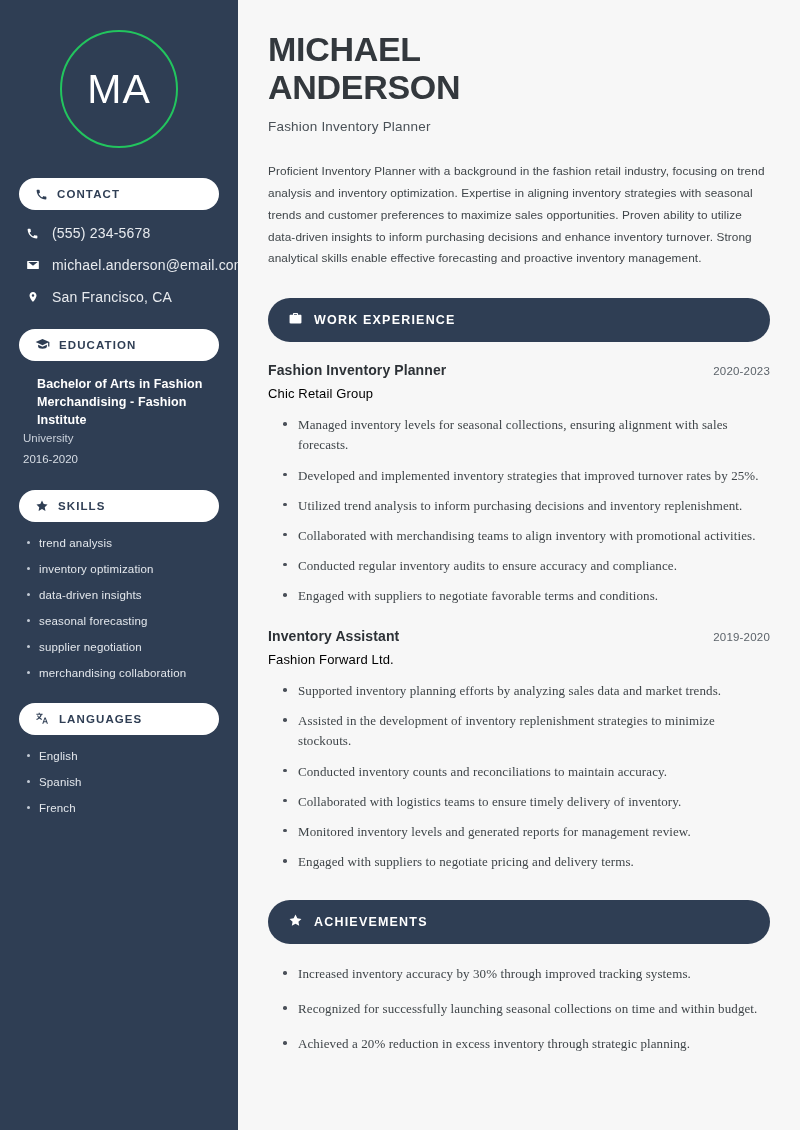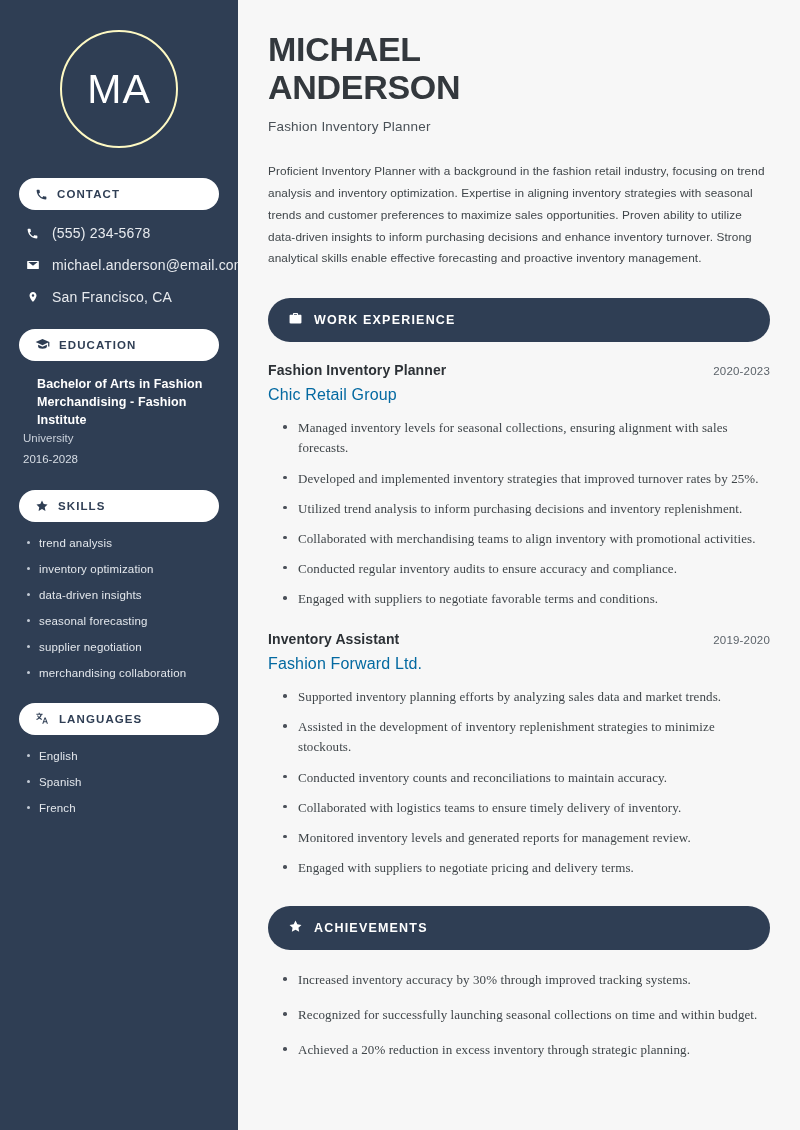--- a/index.html
+++ b/index.html
@@ -32,21 +32,21 @@
 
   .avatar-wrap {
     display: flex;
     justify-content: center;
     margin-top: 8px;
     margin-bottom: 30px;
   }
   .avatar {
     width: 118px;
     height: 118px;
-    border: 2px solid #fef9c3;
+    border: 2px solid #22c55e;
     border-radius: 50%;
     display: flex;
     align-items: center;
     justify-content: center;
   }
   .avatar-initials {
     font-size: 41px;
     font-weight: 400;
     letter-spacing: 1px;
     color: #ffffff;
@@ -205,22 +205,22 @@
     color: #2c3136;
     letter-spacing: .1px;
   }
   .exp-dates {
     font-size: 11.5px;
     color: #5c636a;
     white-space: nowrap;
     letter-spacing: .2px;
   }
   .exp-company {
-    font-size: 16px;
-    color: #0369a1;
+    font-size: 13px;
+    color: #000000;
     margin-top: 8px;
     letter-spacing: .15px;
   }
 
   .main-list {
     list-style: none;
     margin-top: 14px;
     padding-left: 14px;
   }
   .main-list li {
@@ -301,21 +301,21 @@
         <span class="ico">
           <svg width="15" height="15" viewBox="0 0 24 24" fill="#2f3e54">
             <path d="M12 3 1 8l11 5 9-4.1V15h2V8L12 3zM5 12.3v3.2c0 1.6 3.1 3.2 7 3.2s7-1.6 7-3.2v-3.2l-7 3.2-7-3.2z"></path>
           </svg>
         </span>
         <span class="pill-label">EDUCATION</span>
       </div>
       <div class="edu-block">
         <div class="edu-degree">Bachelor of Arts in Fashion Merchandising - Fashion Institute</div>
         <div class="edu-school">University</div>
-        <div class="edu-dates">2016-2028</div>
+        <div class="edu-dates">2016-2020</div>
       </div>
     </section>
 
     <section class="sec">
       <div class="pill">
         <span class="ico">
           <svg width="14" height="14" viewBox="0 0 24 24" fill="#2f3e54">
             <path d="M12 2.5l2.9 6 6.6.9-4.8 4.6 1.2 6.5-5.9-3.2-5.9 3.2 1.2-6.5L2.5 9.4l6.6-.9 2.9-6z"></path>
           </svg>
         </span>

